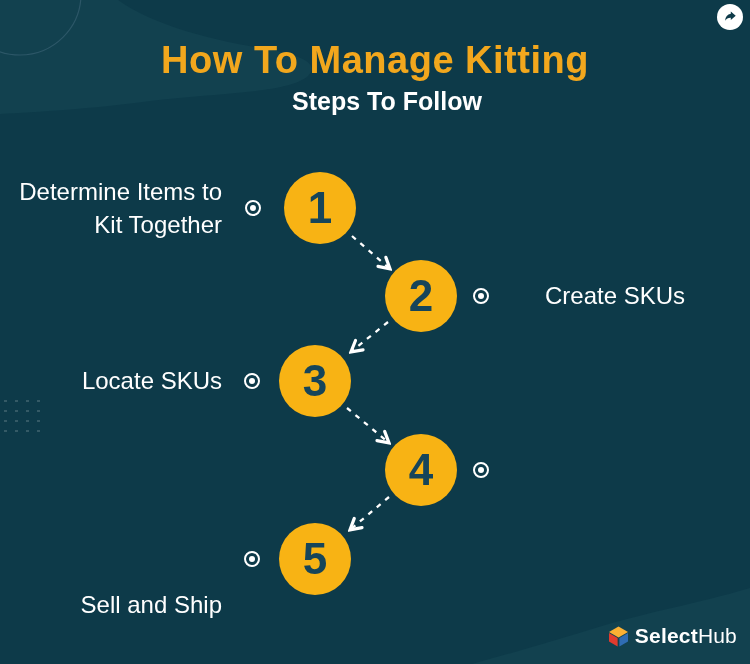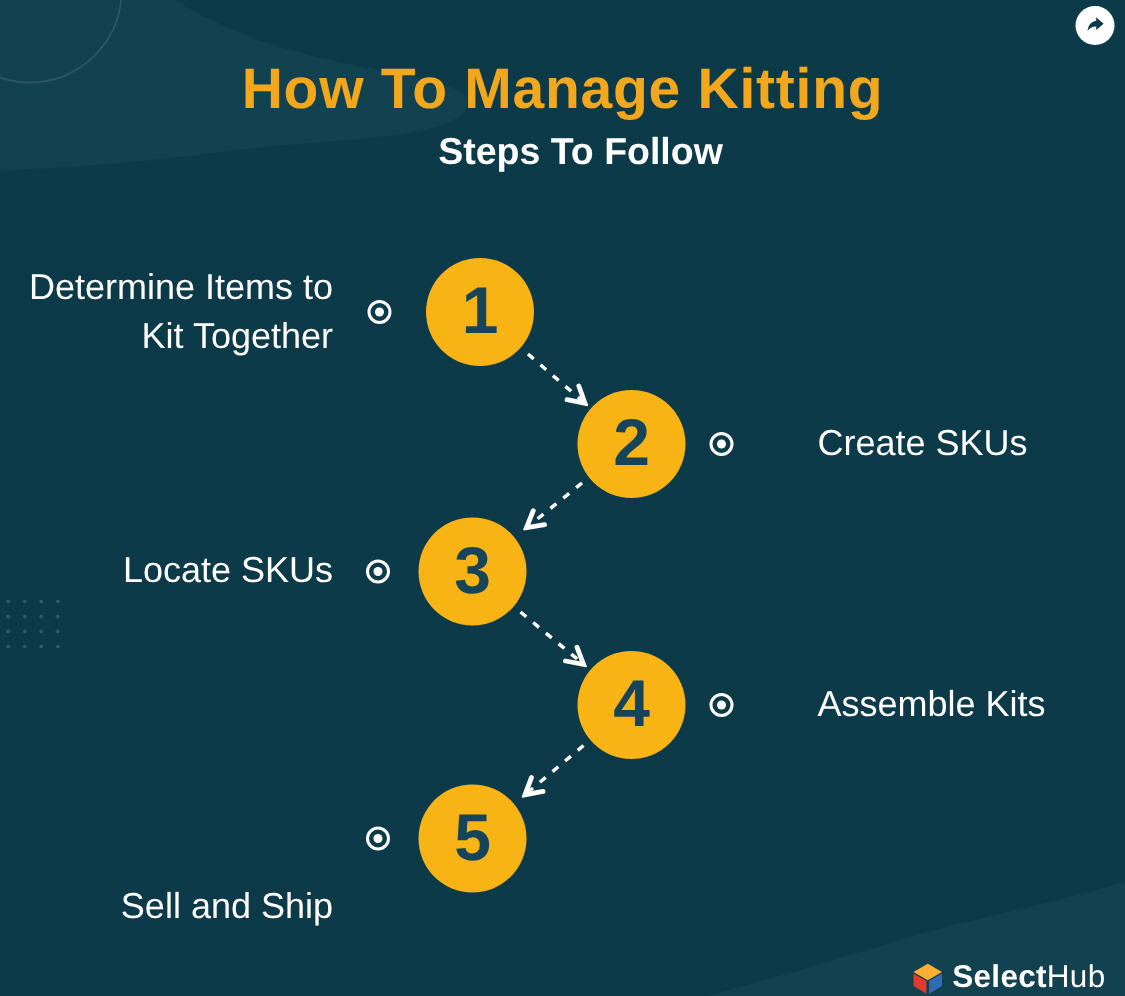--- a/index.html
+++ b/index.html
@@ -52,21 +52,21 @@
   .b1{left:245px;top:200px;} .b2{left:473px;top:288px;} .b3{left:244px;top:373px;}
   .b4{left:473px;top:462px;} .b5{left:244px;top:551px;}
   .step-label{
     position:absolute;color:var(--text);font-size:24px;font-weight:400;line-height:33px;
   }
   .label-left{right:528px;text-align:right;}
   .label-right{left:512px;text-align:left;margin-left:33px;}
   .l1{top:175px;width:213px;} .l2{top:280px;line-height:32px;} .l3{top:365px;line-height:32px;}
   .l4{top:454px;line-height:32px;} .l5{top:543px;line-height:32px;margin-top:46px;}
   .logo{
-    position:absolute;right:13px;bottom:0;display:flex;align-items:center;gap:6px;
+    position:absolute;right:13px;bottom:16px;display:flex;align-items:center;gap:6px;
     color:var(--text);font-size:21px;
   }
   .logo .bold{font-weight:800;letter-spacing:0.2px;}
   .logo .light{font-weight:400;letter-spacing:0.2px;}
 </style>
 </head>
 <body>
 
 <div class="canvas">
 
@@ -106,21 +106,20 @@
   <div class="circle c2">2</div>
   <span class="bullet b2"></span>
   <div class="step-label label-right l2">Create SKUs</div>
 
   <div class="step-label label-left l3">Locate SKUs</div>
   <span class="bullet b3"></span>
   <div class="circle c3">3</div>
 
   <div class="circle c4">4</div>
   <span class="bullet b4"></span>
-  <div class="step-label label-right l4">Assemble Kits</div>
 
   <div class="step-label label-left l5">Sell and Ship</div>
   <span class="bullet b5"></span>
   <div class="circle c5">5</div>
 
   <div class="logo">
     <svg width="21" height="21" viewBox="0 0 21 21">
       <polygon points="10.5,0.5 20,6 10.5,11.5 1,6" fill="#fbb033"></polygon>
       <polygon points="1,7 9.6,12 9.6,20.5 1,15.4" fill="#e23b2e"></polygon>
       <polygon points="11.4,12 20,7 20,15.4 11.4,20.5" fill="#2f6cb3"></polygon>

